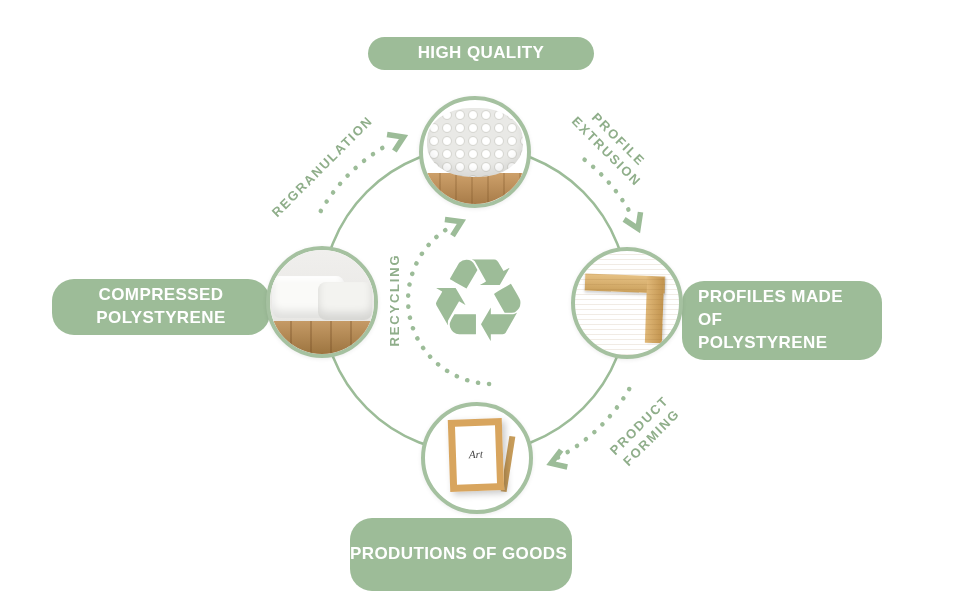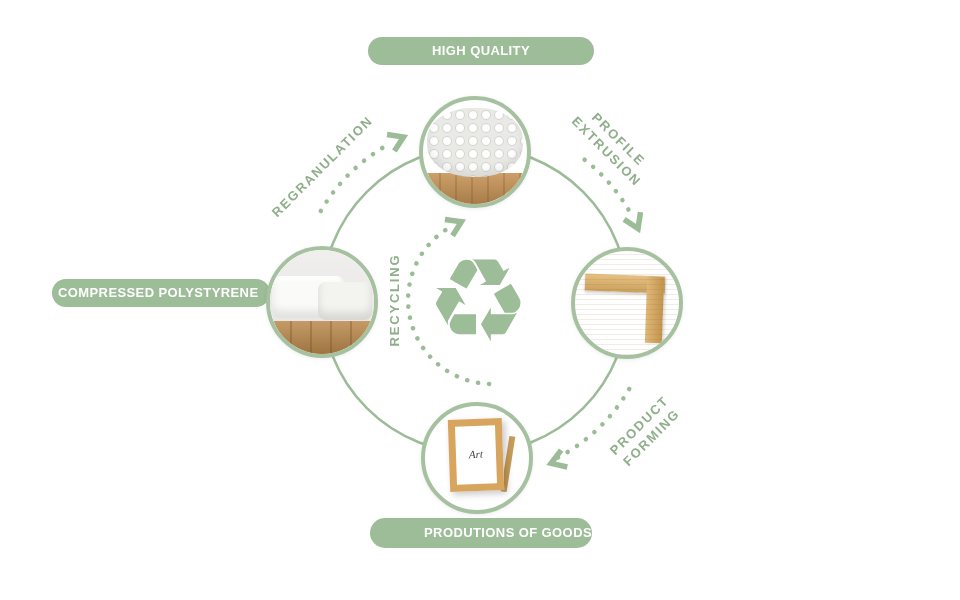--- a/index.html
+++ b/index.html
@@ -10,27 +10,27 @@
   }
   .stage{position:absolute;inset:0;}
   svg.lines{position:absolute;left:0;top:0;}
   .ring{fill:none;stroke:#9cbc98;stroke-width:2.5;}
   .dotted{fill:none;stroke:#9cbc98;stroke-width:4.5;stroke-linecap:round;stroke-dasharray:0.1 11;}
   .chev{fill:none;stroke:#9cbc98;stroke-width:5.5;stroke-linejoin:miter;}
 
   
   .pill{
     position:absolute;background:#9dbc98;color:#ffffff;
-    border-radius:22px;font-weight:bold;font-size:13px;line-height:1.35;
+    border-radius:22px;font-weight:bold;font-size:17px;line-height:1.35;
     letter-spacing:.4px;box-sizing:border-box;
   }
   .pill-top{left:368px;top:37px;width:226px;padding:5px 0;text-align:center;}
-  .pill-left{left:52px;top:279px;width:218px;padding:5px 6px;text-align:left;}
+  .pill-left{left:52px;top:279px;width:218px;padding:5px 6px;text-align:center;}
   .pill-right{left:682px;top:281px;width:200px;padding:5px 16px;text-align:left;}
-  .pill-bottom{left:370px;top:518px;width:222px;padding:6px 0;text-align:right;}
+  .pill-bottom{left:350px;top:518px;width:222px;padding:25px 0;text-align:left;}
   .pill span{display:block;}
 
   
   .step{
     position:absolute;color:#8fae8a;font-weight:bold;font-size:13px;
     letter-spacing:1.8px;white-space:nowrap;text-align:center;line-height:1.3;
   }
   .step span{display:block;}
   .step-regranulation{left:323px;top:167px;transform:translate(-50%,-50%) rotate(-45deg);}
   .step-profile{left:612px;top:146px;transform:translate(-50%,-50%) rotate(45deg);}
@@ -131,20 +131,24 @@
   <div class="step step-recycling">RECYCLING</div>
 
   <div class="pill pill-top">
     <span>HIGH QUALITY</span>
   </div>
 
   <div class="pill pill-left">
     <span>COMPRESSED POLYSTYRENE</span>
   </div>
 
+  <div class="pill pill-right">
+    <span>PROFILES MADE OF</span>
+    <span>POLYSTYRENE</span>
+  </div>
 
   <div class="pill pill-bottom">PRODUTIONS OF GOODS</div>
 
   <div class="photo photo-top">
     <div class="ph-wood"></div>
     <div class="ph-beads"></div>
   </div>
 
   <div class="photo photo-right">
     <div class="ph-bar-h"></div>

